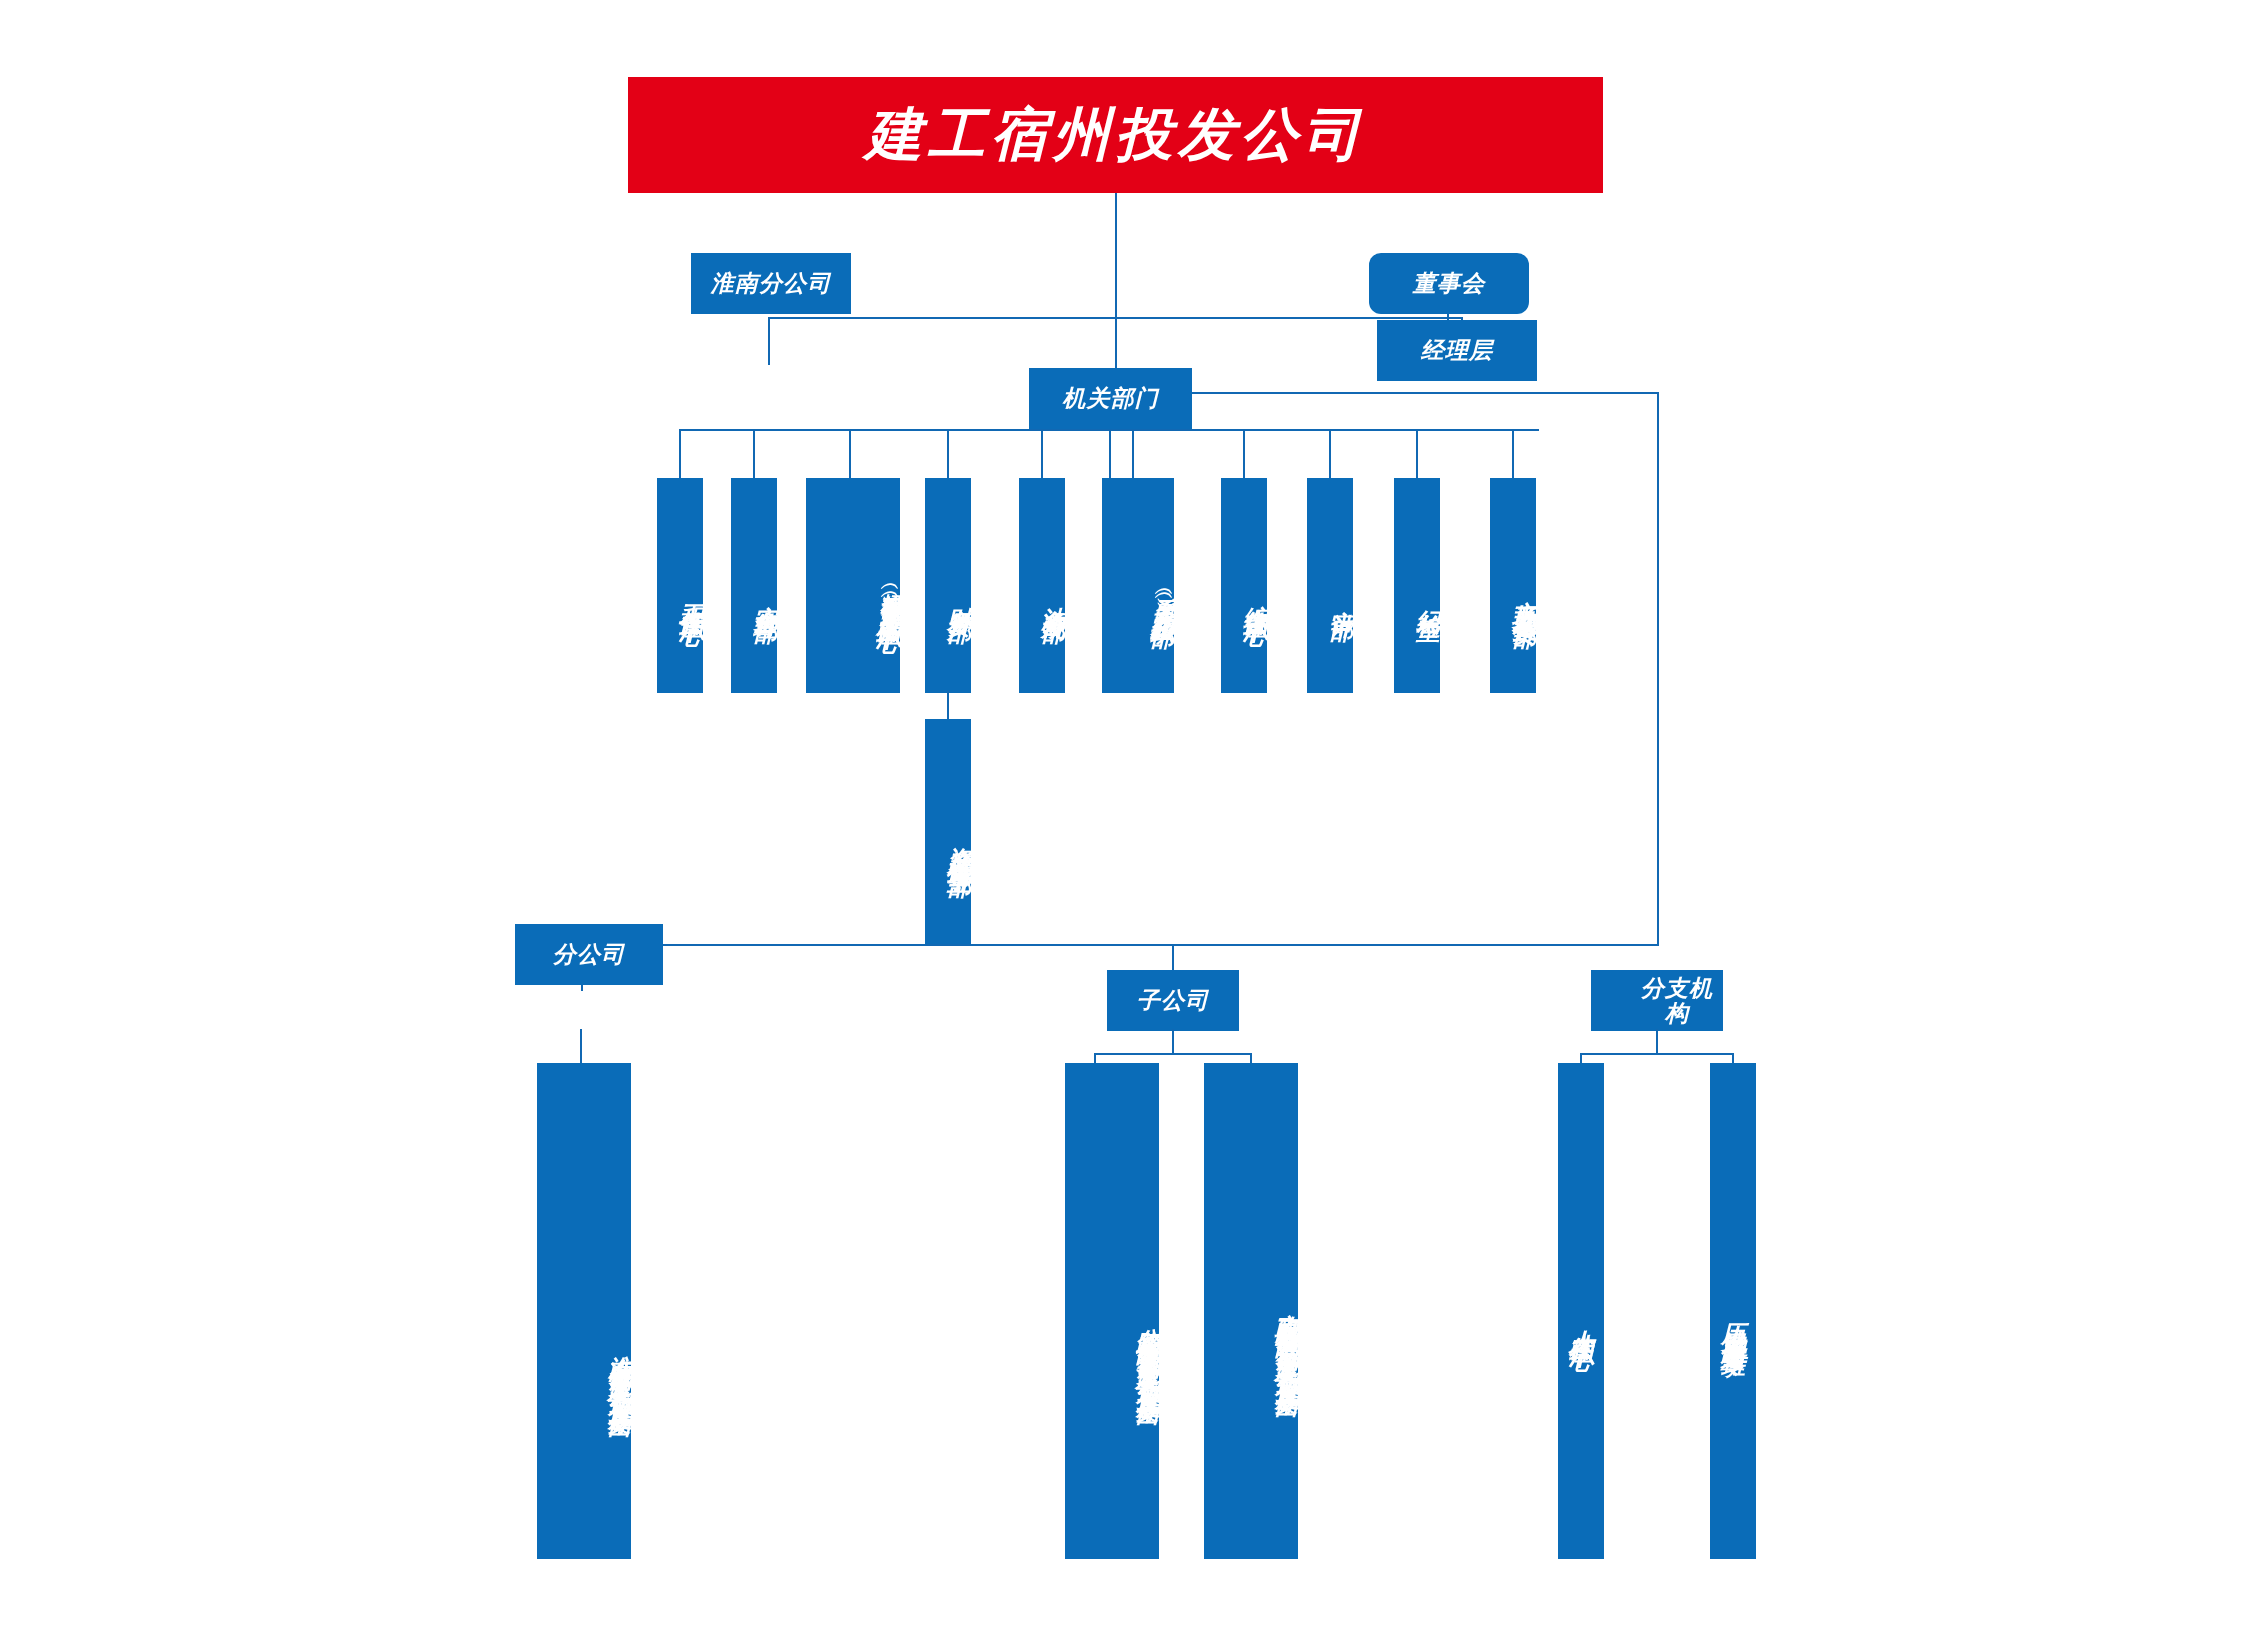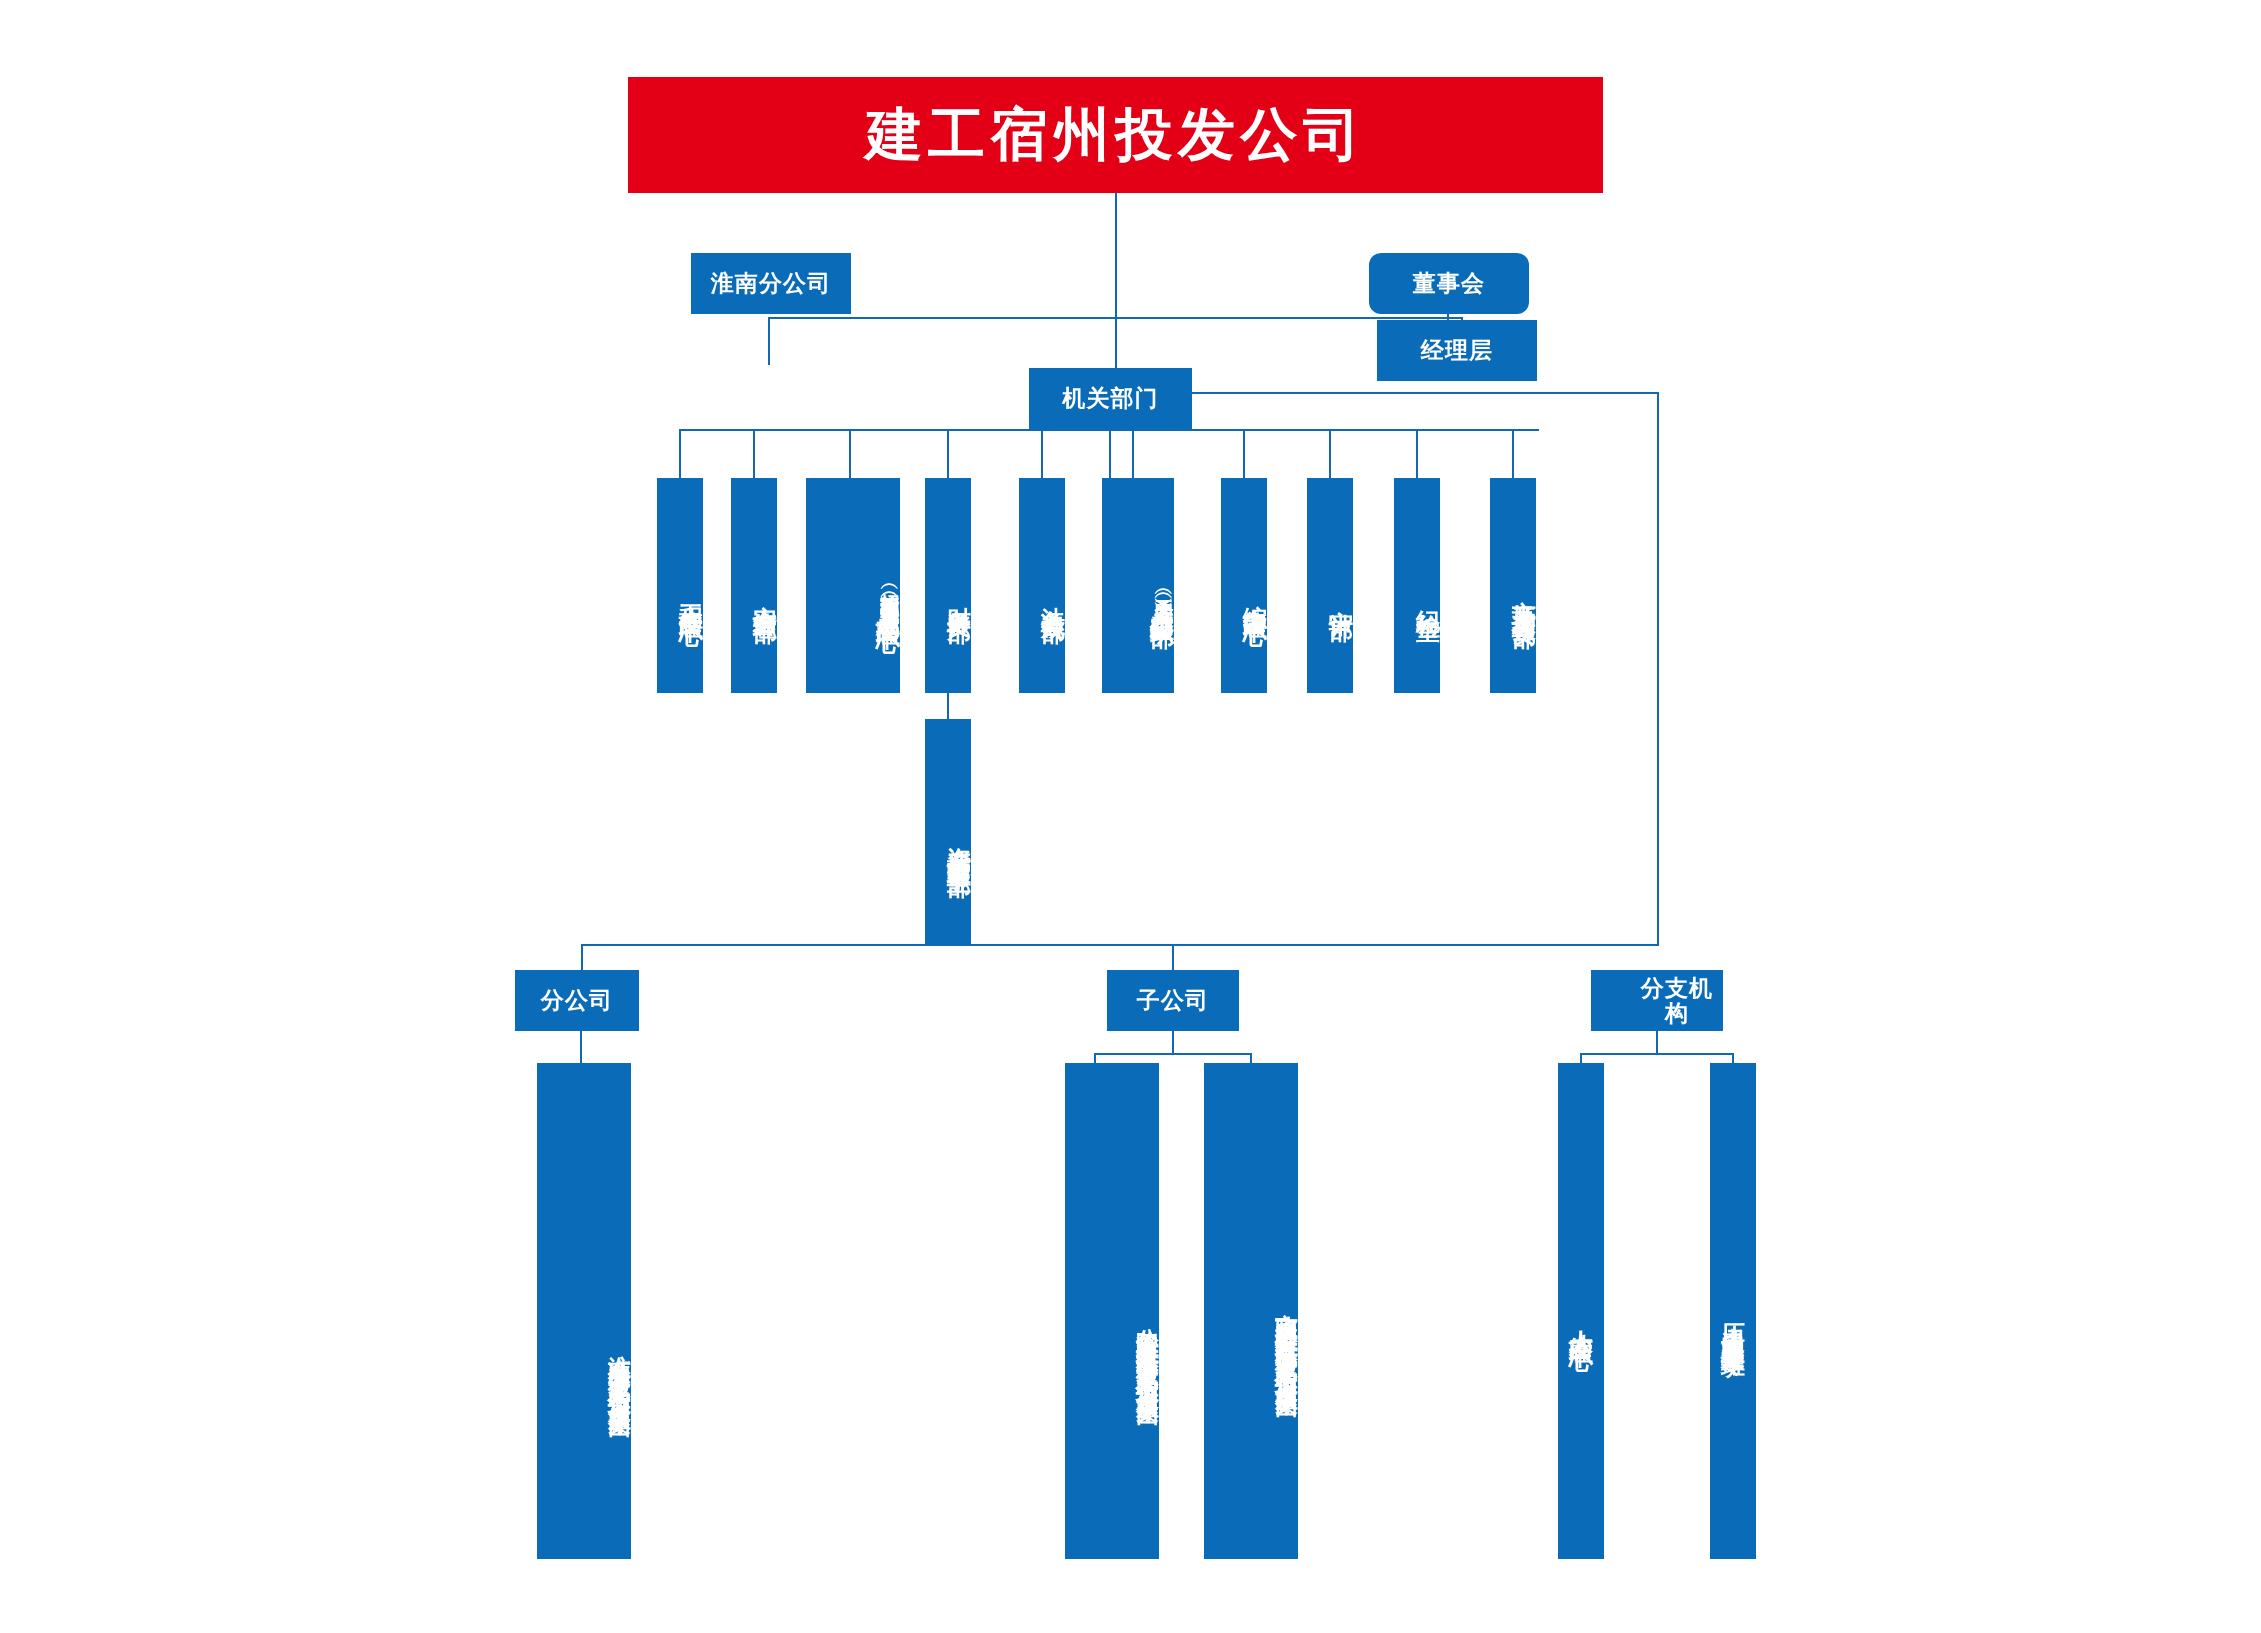--- a/index.html
+++ b/index.html
@@ -7,20 +7,21 @@
   body{
     font-family:"Liberation Sans","DejaVu Sans",sans-serif;
     width:2261px;height:1634px;
     overflow:hidden;
     position:relative;
   }
   #chart{
     position:absolute;left:0;top:0;
     width:2261px;height:1634px;
     background:#ffffff;
+    font-style:italic;
   }
   
   .node{
     position:absolute;
     background:var(--blue,#0A6CB8);
     color:#ffffff;
     box-sizing:border-box;
     display:flex;
     align-items:center;
     justify-content:center;
@@ -192,21 +193,21 @@
     <div class="v-cols">
       <div class="v-col">市场开发和投资部</div>
     </div>
   </div>
 
   <div class="line h" style="left: 581px; top: 944px; width: 1078px; background: rgb(17, 104, 179);"></div>
 
   <div class="line v" style="left: 581px; top: 944px; height: 47px; background: rgb(17, 104, 179);"></div>
   <div class="line v" style="left: 1172px; top: 944px; height: 47px; background: rgb(17, 104, 179);"></div>
 
-  <div class="node h-text" style="left: 515px; top: 970px; width: 124px; height: 61px; font-size: 23px; background: rgb(10, 108, 184);">
+  <div class="node h-text" style="left: 515px; top: 924px; width: 148px; height: 61px; font-size: 23px; background: rgb(10, 108, 184);">
     <span>分公司</span>
   </div>
   <div class="line v" style="left: 580px; top: 1029px; height: 39px; background: rgb(17, 104, 179);"></div>
   <div class="node v-text" style="left: 537px; top: 1063px; width: 94px; height: 496px; font-size: 22px; background: rgb(10, 108, 184);">
     <div class="v-cols">
       <div class="v-col" style="font-size:23px;letter-spacing:3.3px;">安徽建工（宿州）投资发展集团</div>
       <div class="v-col" style="font-size:23px;letter-spacing:3.3px;margin-top:95px;">淮南分公司</div>
     </div>
   </div>
 

